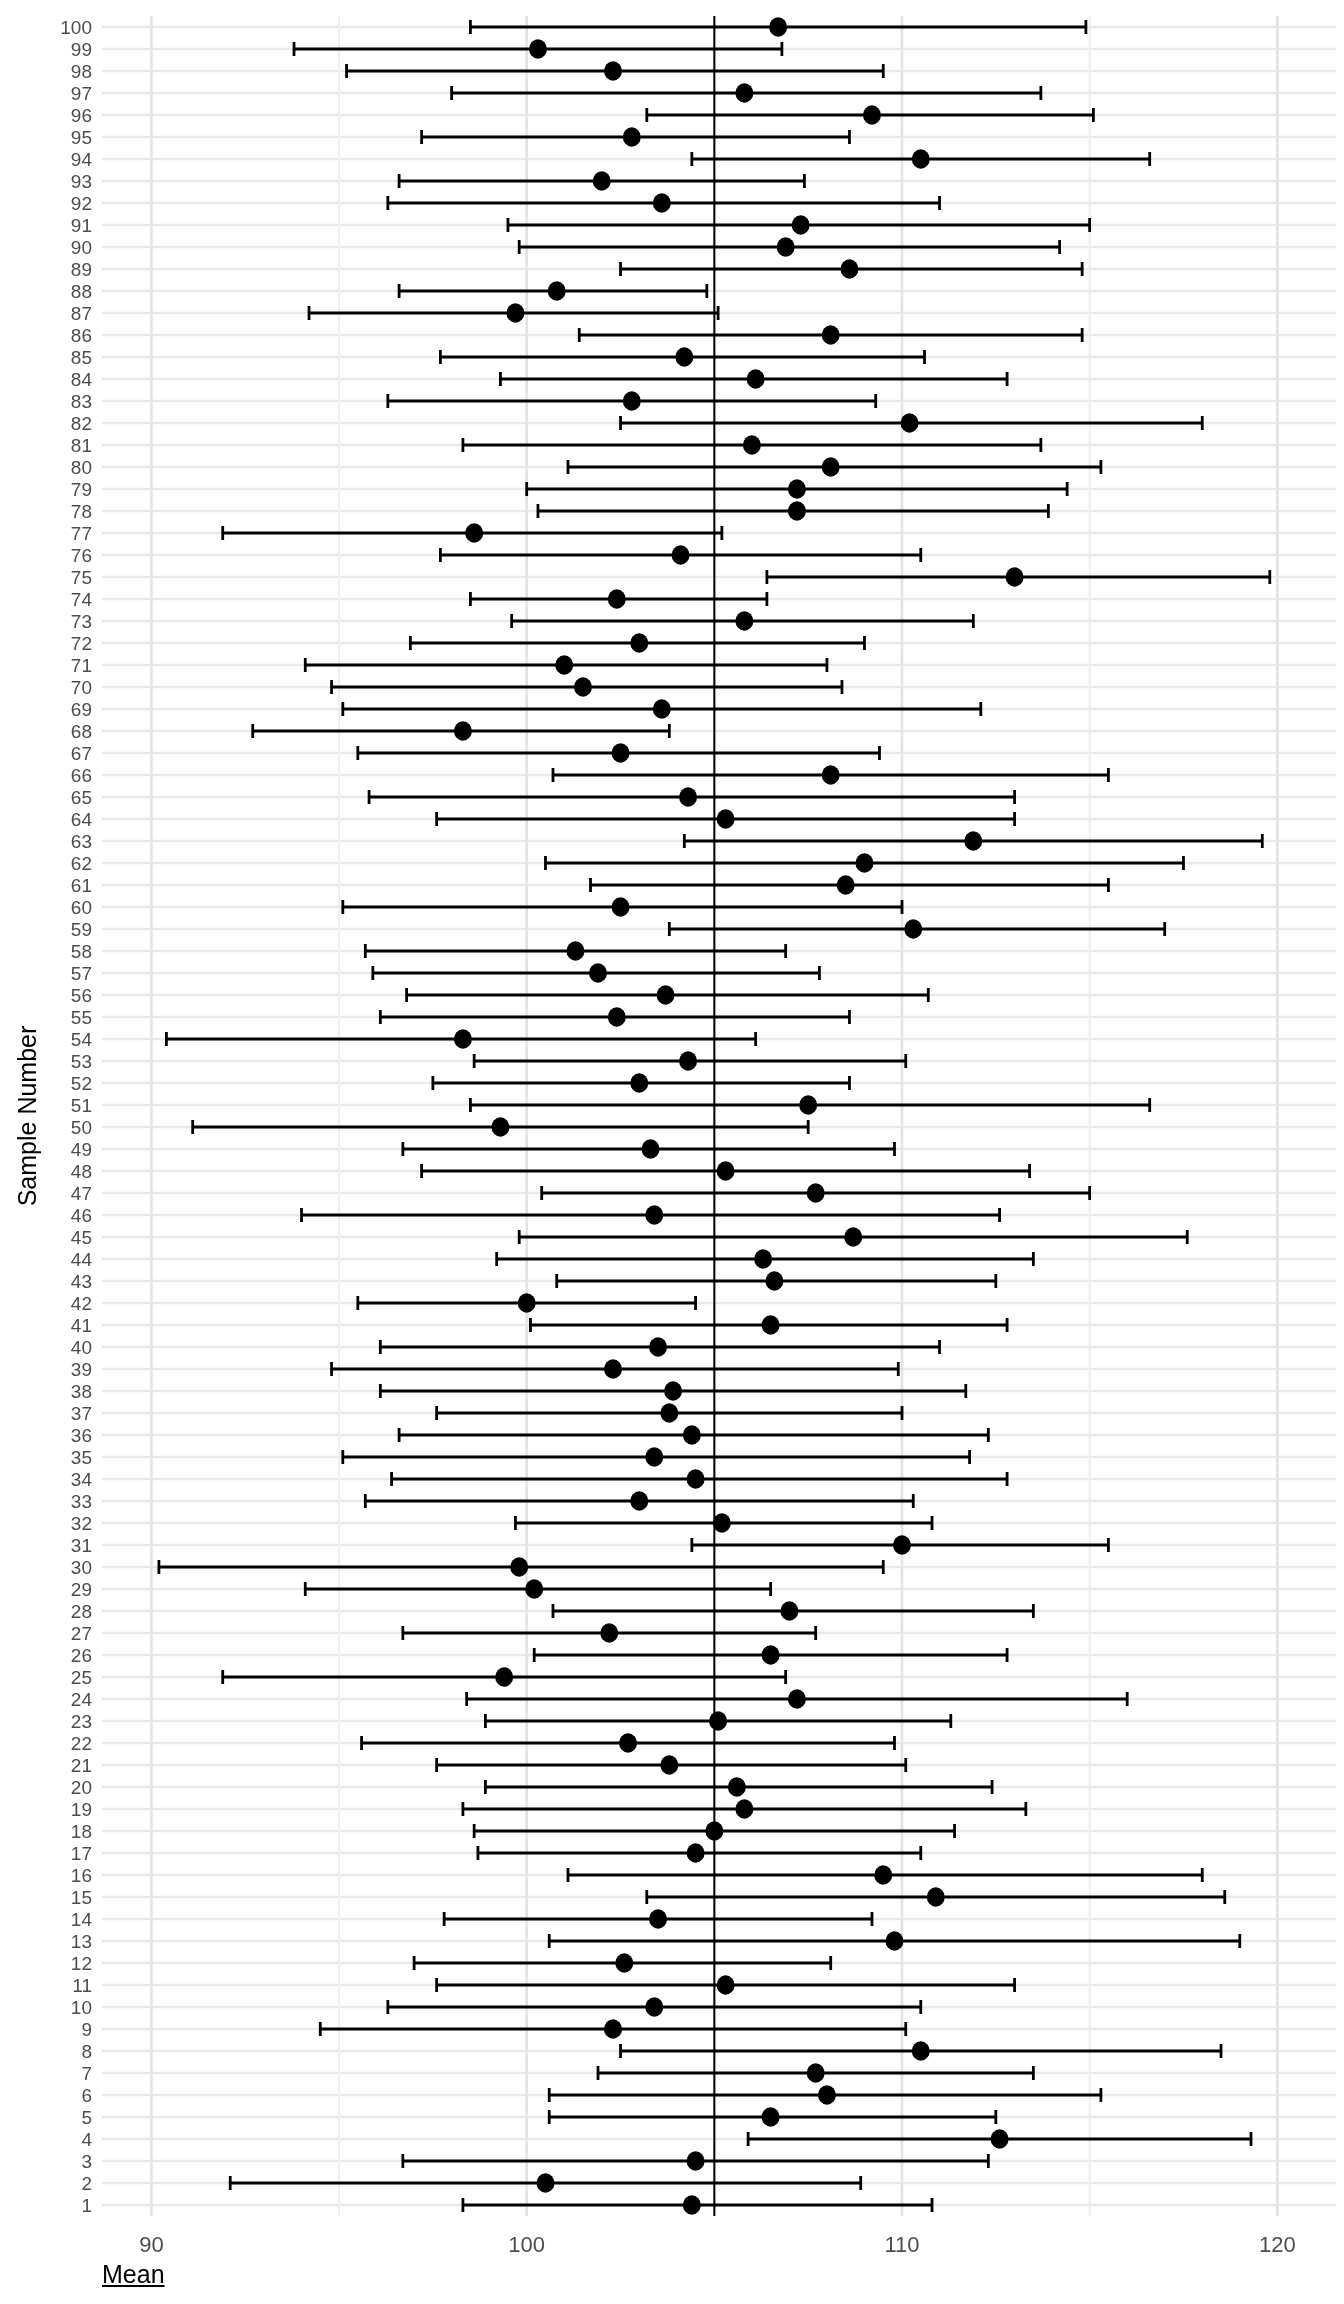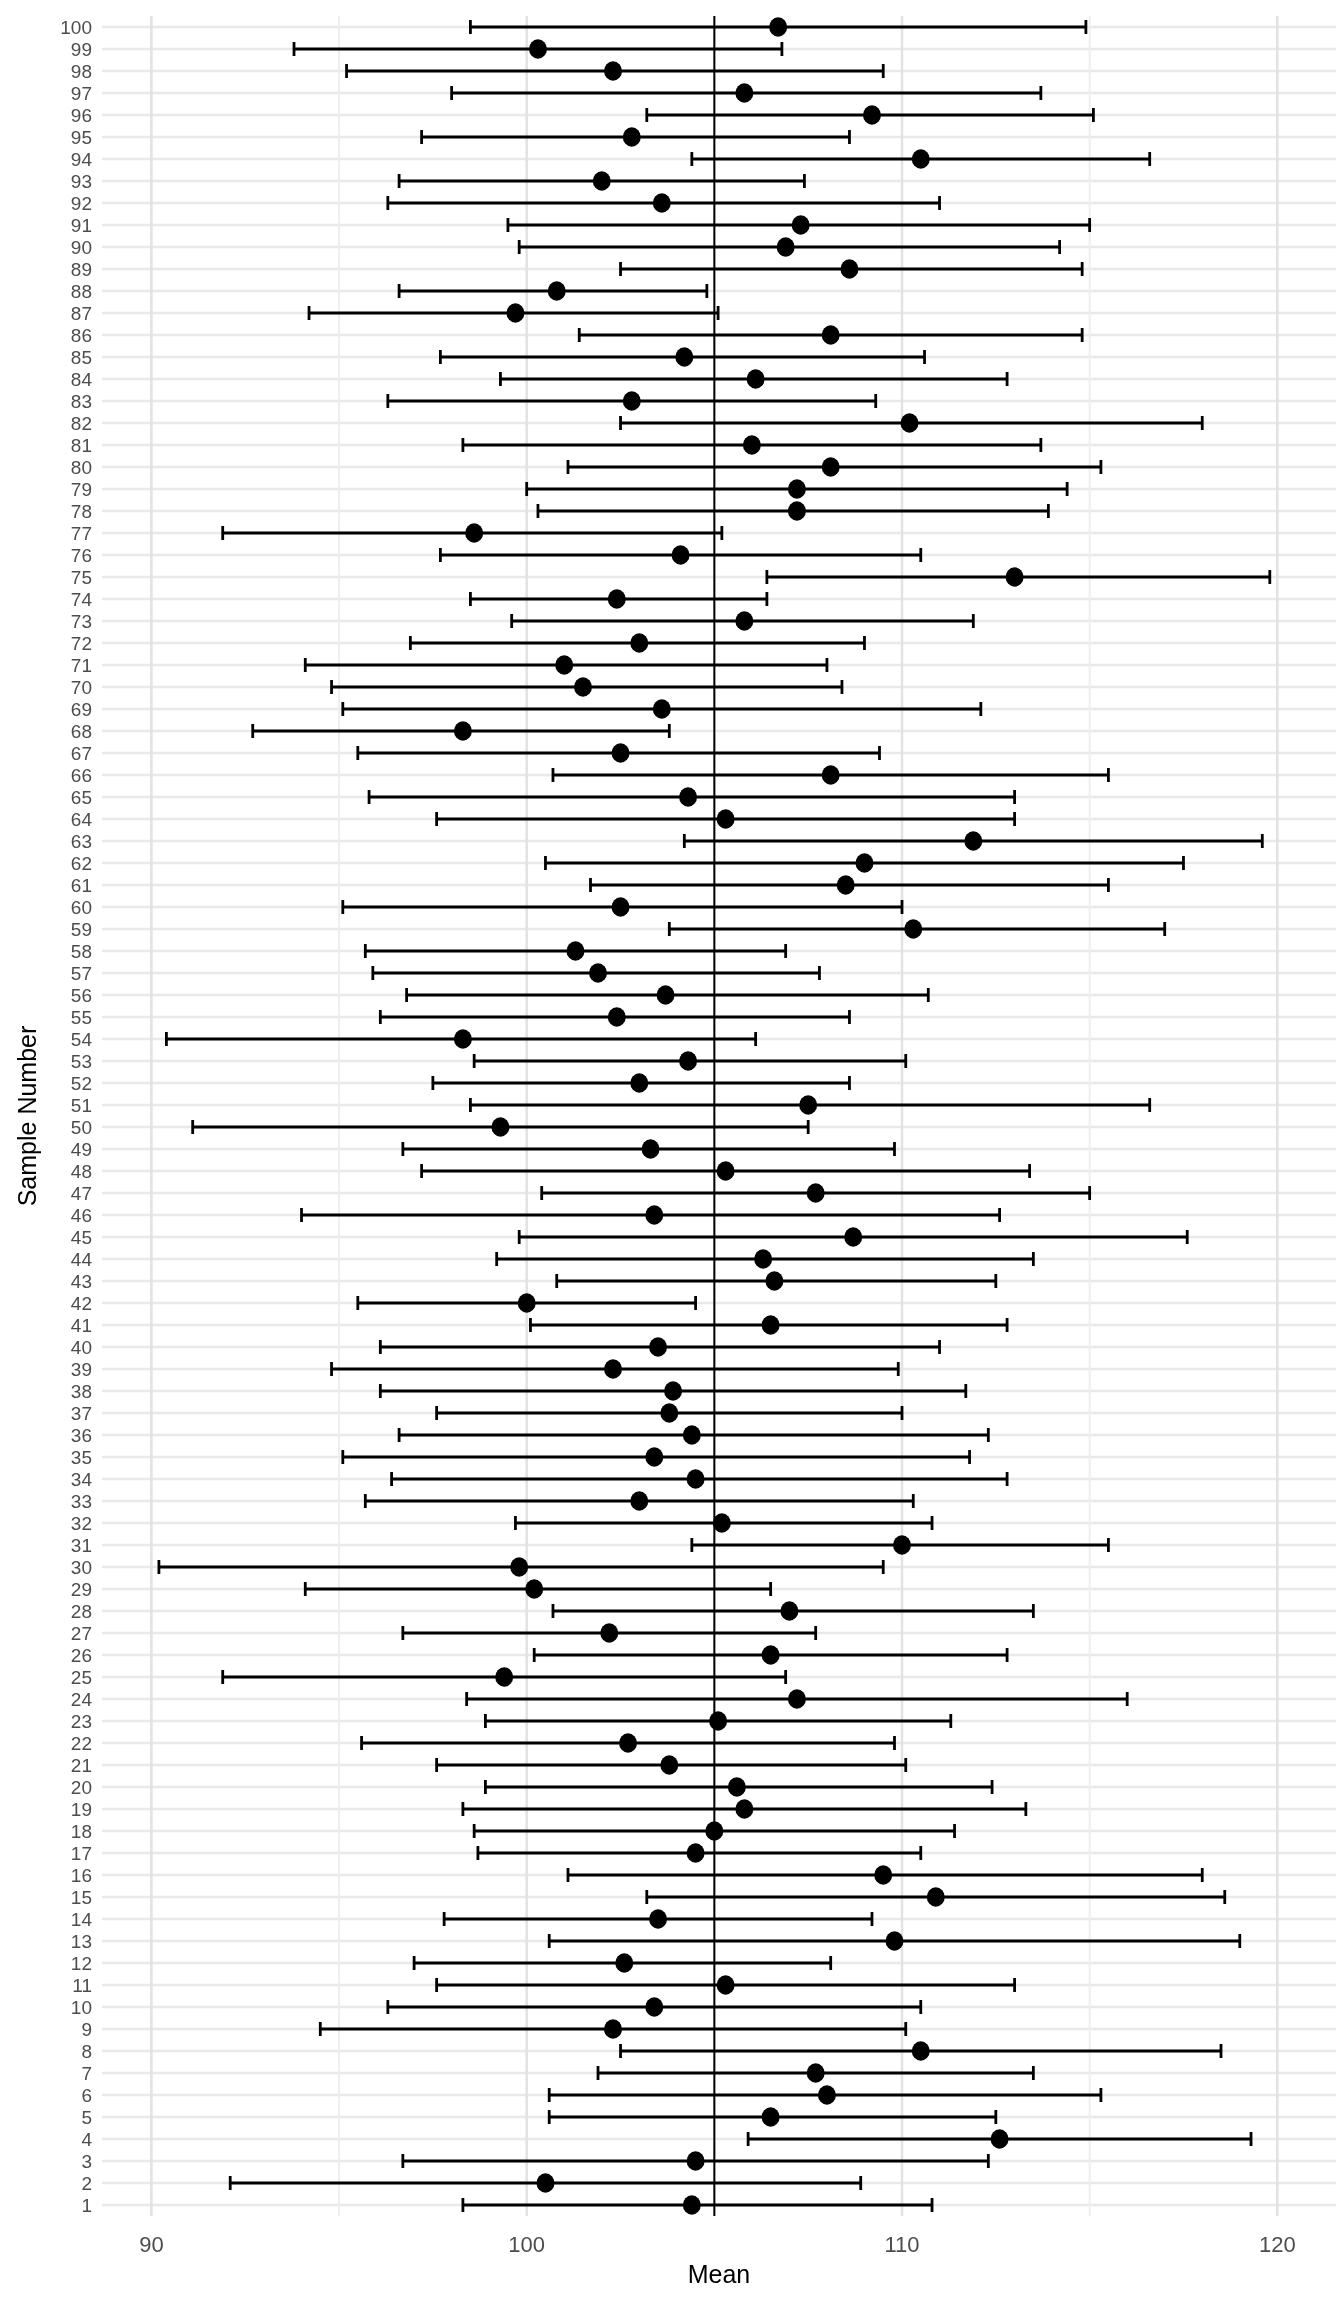--- a/index.html
+++ b/index.html
@@ -1,21 +1,21 @@
 <!DOCTYPE html>
 <html><head>
 <meta charset="utf-8">
 <style>
   html,body{margin:0;padding:0;background:#ffffff;}
   body{width:1344px;height:2304px;position:relative;overflow:hidden;
        font-family:"Liberation Sans", sans-serif;}
   .figure{position:absolute;inset:0;}
   svg{position:absolute;left:0;top:0;}
   .axis-title{position:absolute;color:#000000;font-size:25px;line-height:1;}
-  .x-title{left:102px;width:1234px;top:2262px;text-align:center;}
+  .x-title{left:102px;width:1234px;top:2262px;text-align:left;text-decoration:underline;}
   .y-title{left:27px;top:1116px;transform:translate(-50%,-50%) rotate(-90deg);
            transform-origin:center;white-space:nowrap;}
 </style>
 </head>
 <body>
 
 <div class="figure">
   <svg id="plot" width="1344" height="2304" viewBox="0 0 1344 2304">
       <line x1="102" x2="1336" y1="2205" y2="2205" stroke="#e9e9e9" stroke-width="2.4"></line>
       <line x1="102" x2="1336" y1="2183" y2="2183" stroke="#e9e9e9" stroke-width="2.4"></line>

